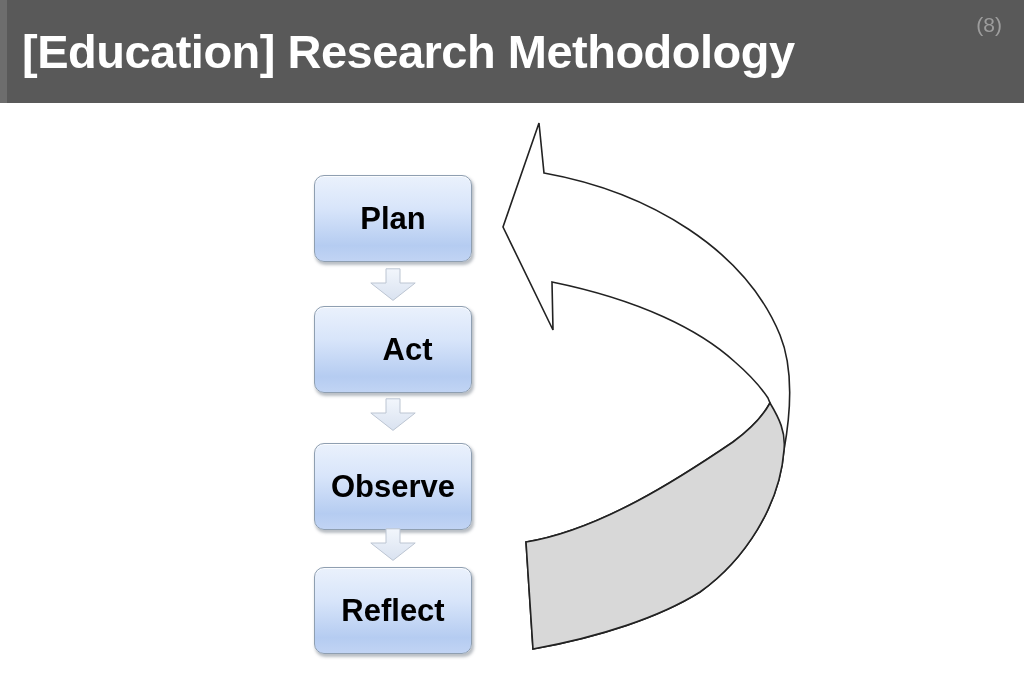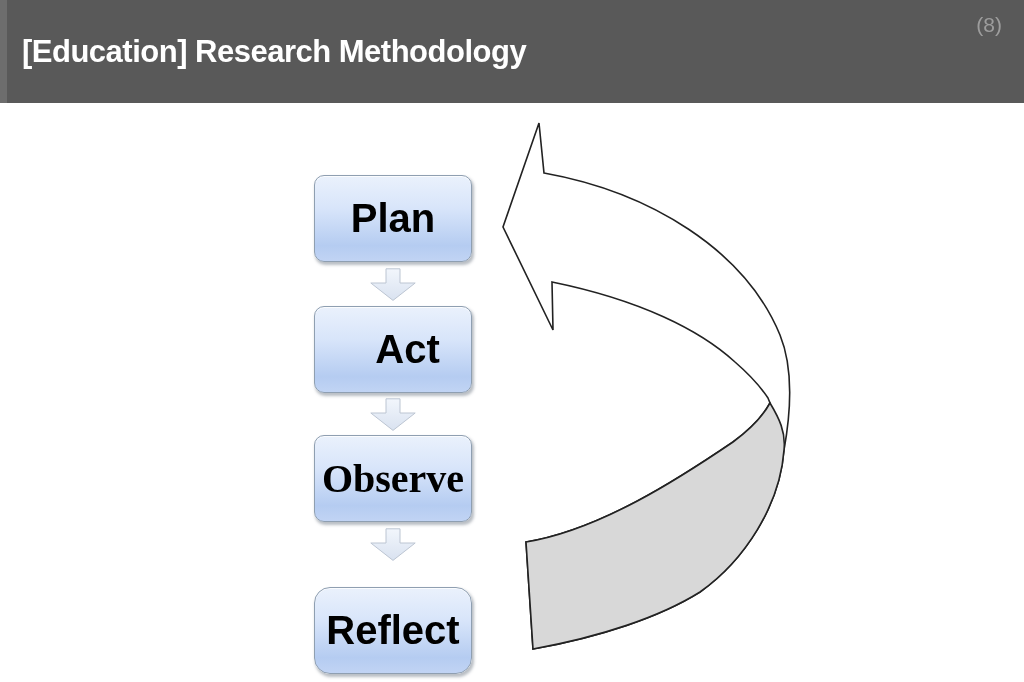--- a/index.html
+++ b/index.html
@@ -26,21 +26,21 @@
   }
   .header-accent {
     position: absolute;
     left: 0; top: 0;
     width: 7px; height: 103px;
     background: #6d6d6d;
   }
   .title {
     margin-left: 22px;
     color: #ffffff;
-    font-size: 31px;
+    font-size: 47px;
     font-weight: bold;
     letter-spacing: -0.5px;
     white-space: nowrap;
   }
   .page-number {
     position: absolute;
     top: 13px; right: 22px;
     color: #9d9d9d;
     font-size: 21px;
     font-weight: normal;
@@ -58,28 +58,28 @@
     border: 1px solid #8f9fb1;
     border-radius: 10px;
     background: linear-gradient(180deg, #eaf1fc 0%, #d8e5fa 38%, #b5ccf1 82%, #c1d4f4 100%);
     box-shadow: 1.5px 2.5px 3px rgba(100,110,125,0.45),
                 inset 0 1px 0 rgba(255,255,255,0.75);
     display: flex;
     align-items: center;
     justify-content: center;
   }
   .step-label {
-    font-size: 40px;
+    font-size: 31px;
     font-weight: 600;
     color: #000000;
   }
   .box-plan    { top: 0px;   }
   .box-act     { top: 131px; padding-left: 29px; }
-  .box-observe { top: 260px; font-family: Liberation Serif, serif; }
-  .box-reflect { top: 412px; border-radius: 16px; }
+  .box-observe { top: 268px; }
+  .box-reflect { top: 392px; }
   .connector {
     position: absolute;
     left: 55px;  
     width: 48px; height: 33px;
   }
   .conn-1 { top: 93px;  }
   .conn-2 { top: 223px; }
   .conn-3 { top: 353px; }
   
   .cycle-arrow-layer {

